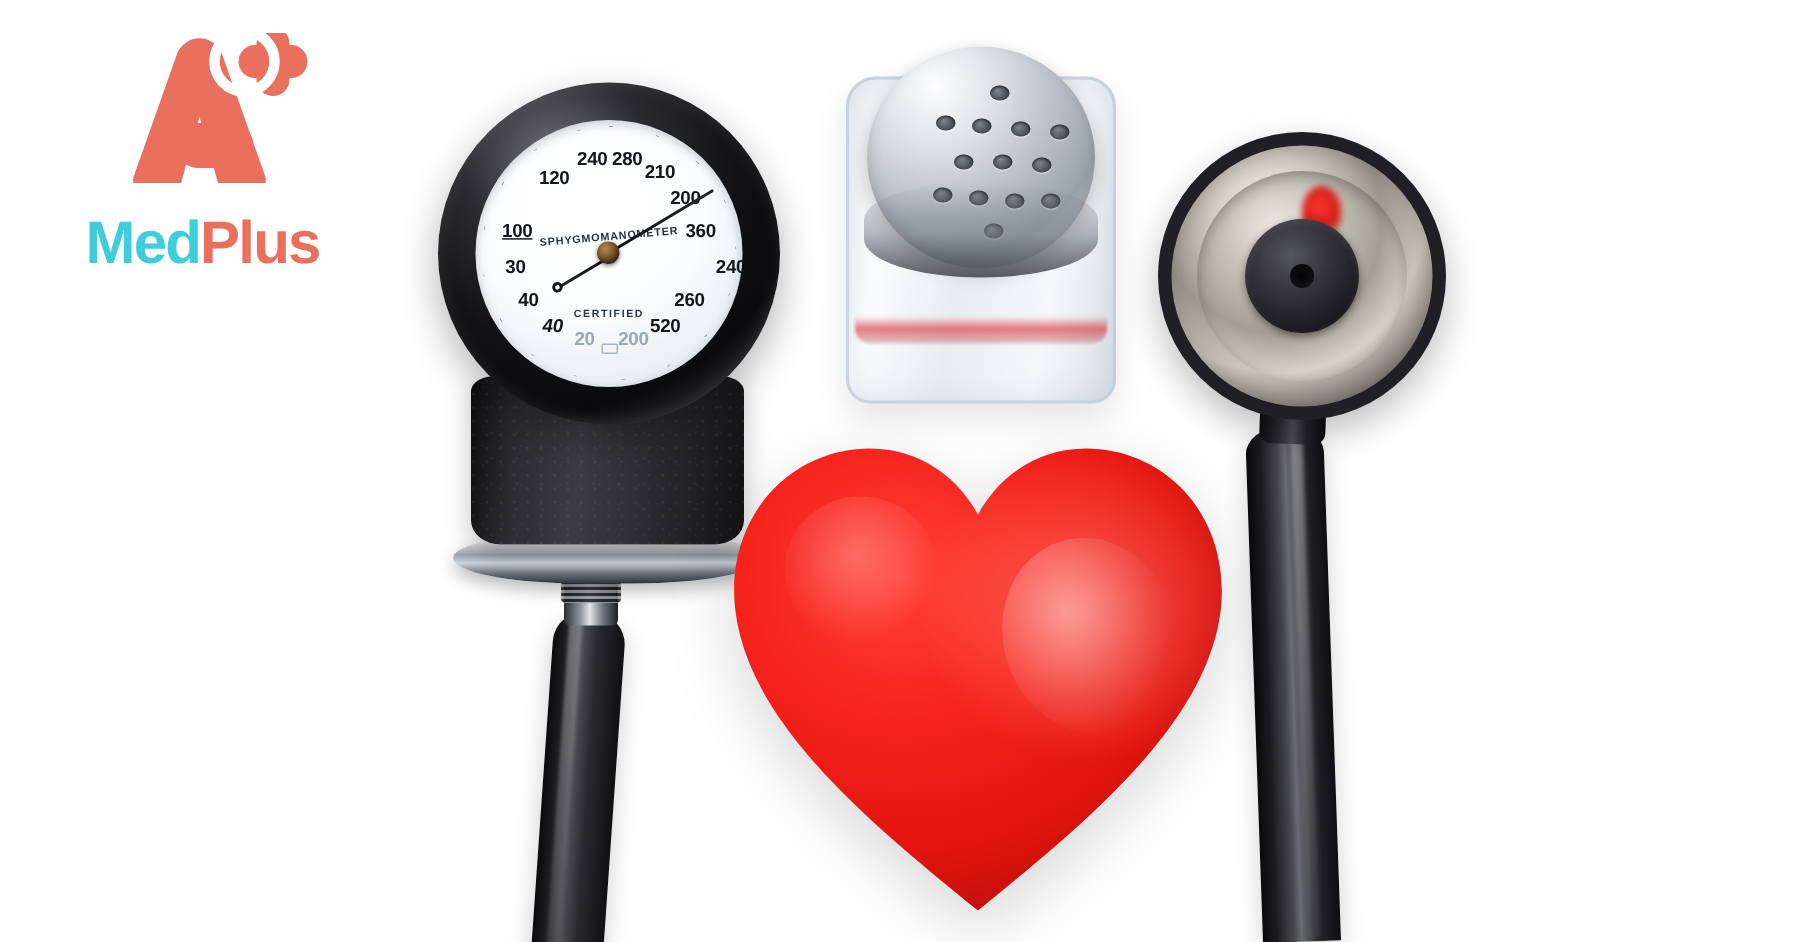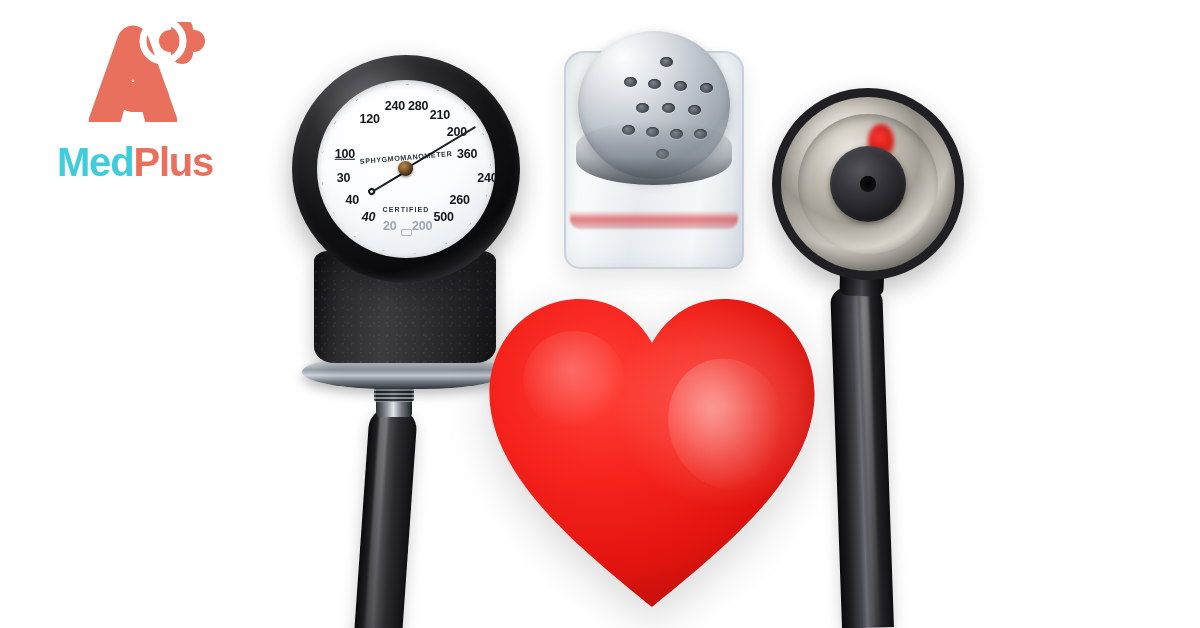--- a/index.html
+++ b/index.html
@@ -449,21 +449,21 @@
 
         <div id="dial-numbers">
             <div class="dial-num" style="transform: translate(-36.4427px, -50.1591px) translate(-50%, -50%);">120</div>
             <div class="dial-num" style="transform: translate(-11.1135px, -63.0277px) translate(-50%, -50%);">240</div>
             <div class="dial-num" style="transform: translate(12.2118px, -62.8241px) translate(-50%, -50%);">280</div>
             <div class="dial-num" style="transform: translate(33.9148px, -54.2751px) translate(-50%, -50%);">210</div>
             <div class="dial-num" style="transform: translate(50.9681px, -37.0305px) translate(-50%, -50%);">200</div>
             <div class="dial-num" style="transform: translate(61.1286px, -15.2411px) translate(-50%, -50%);">360</div>
             <div class="dial-num" style="transform: translate(62.3869px, 8.76791px) translate(-50%, -50%); margin-left: 19px;">240</div>
             <div class="dial-num" style="transform: translate(53.6936px, 31px) translate(-50%, -50%);">260</div>
-            <div class="dial-num" style="transform: translate(37.5553px, 48.0687px) translate(-50%, -50%);">500</div>
+            <div class="dial-num" style="transform: translate(37.5553px, 48.0687px) translate(-50%, -50%);">520</div>
             <div class="dial-num faint" style="transform: translate(16.2626px, 56.7144px) translate(-50%, -50%);">200</div>
             <div class="dial-num faint" style="transform: translate(-16.2626px, 56.7144px) translate(-50%, -50%);">20</div>
             <div class="dial-num" style="transform: translate(-37.5553px, 48.0687px) translate(-50%, -50%); font-style: italic;">40</div>
             <div class="dial-num" style="transform: translate(-53.6936px, 31px) translate(-50%, -50%);">40</div>
             <div class="dial-num" style="transform: translate(-62.3869px, 8.76791px) translate(-50%, -50%);">30</div>
             <div class="dial-num" style="transform: translate(-61.1286px, -15.2411px) translate(-50%, -50%); text-decoration: underline;">100</div>
           </div>
 
         <div class="brand-txt">SPHYGMOMANOMETER</div>
         <div class="cert-txt">CERTIFIED</div>

